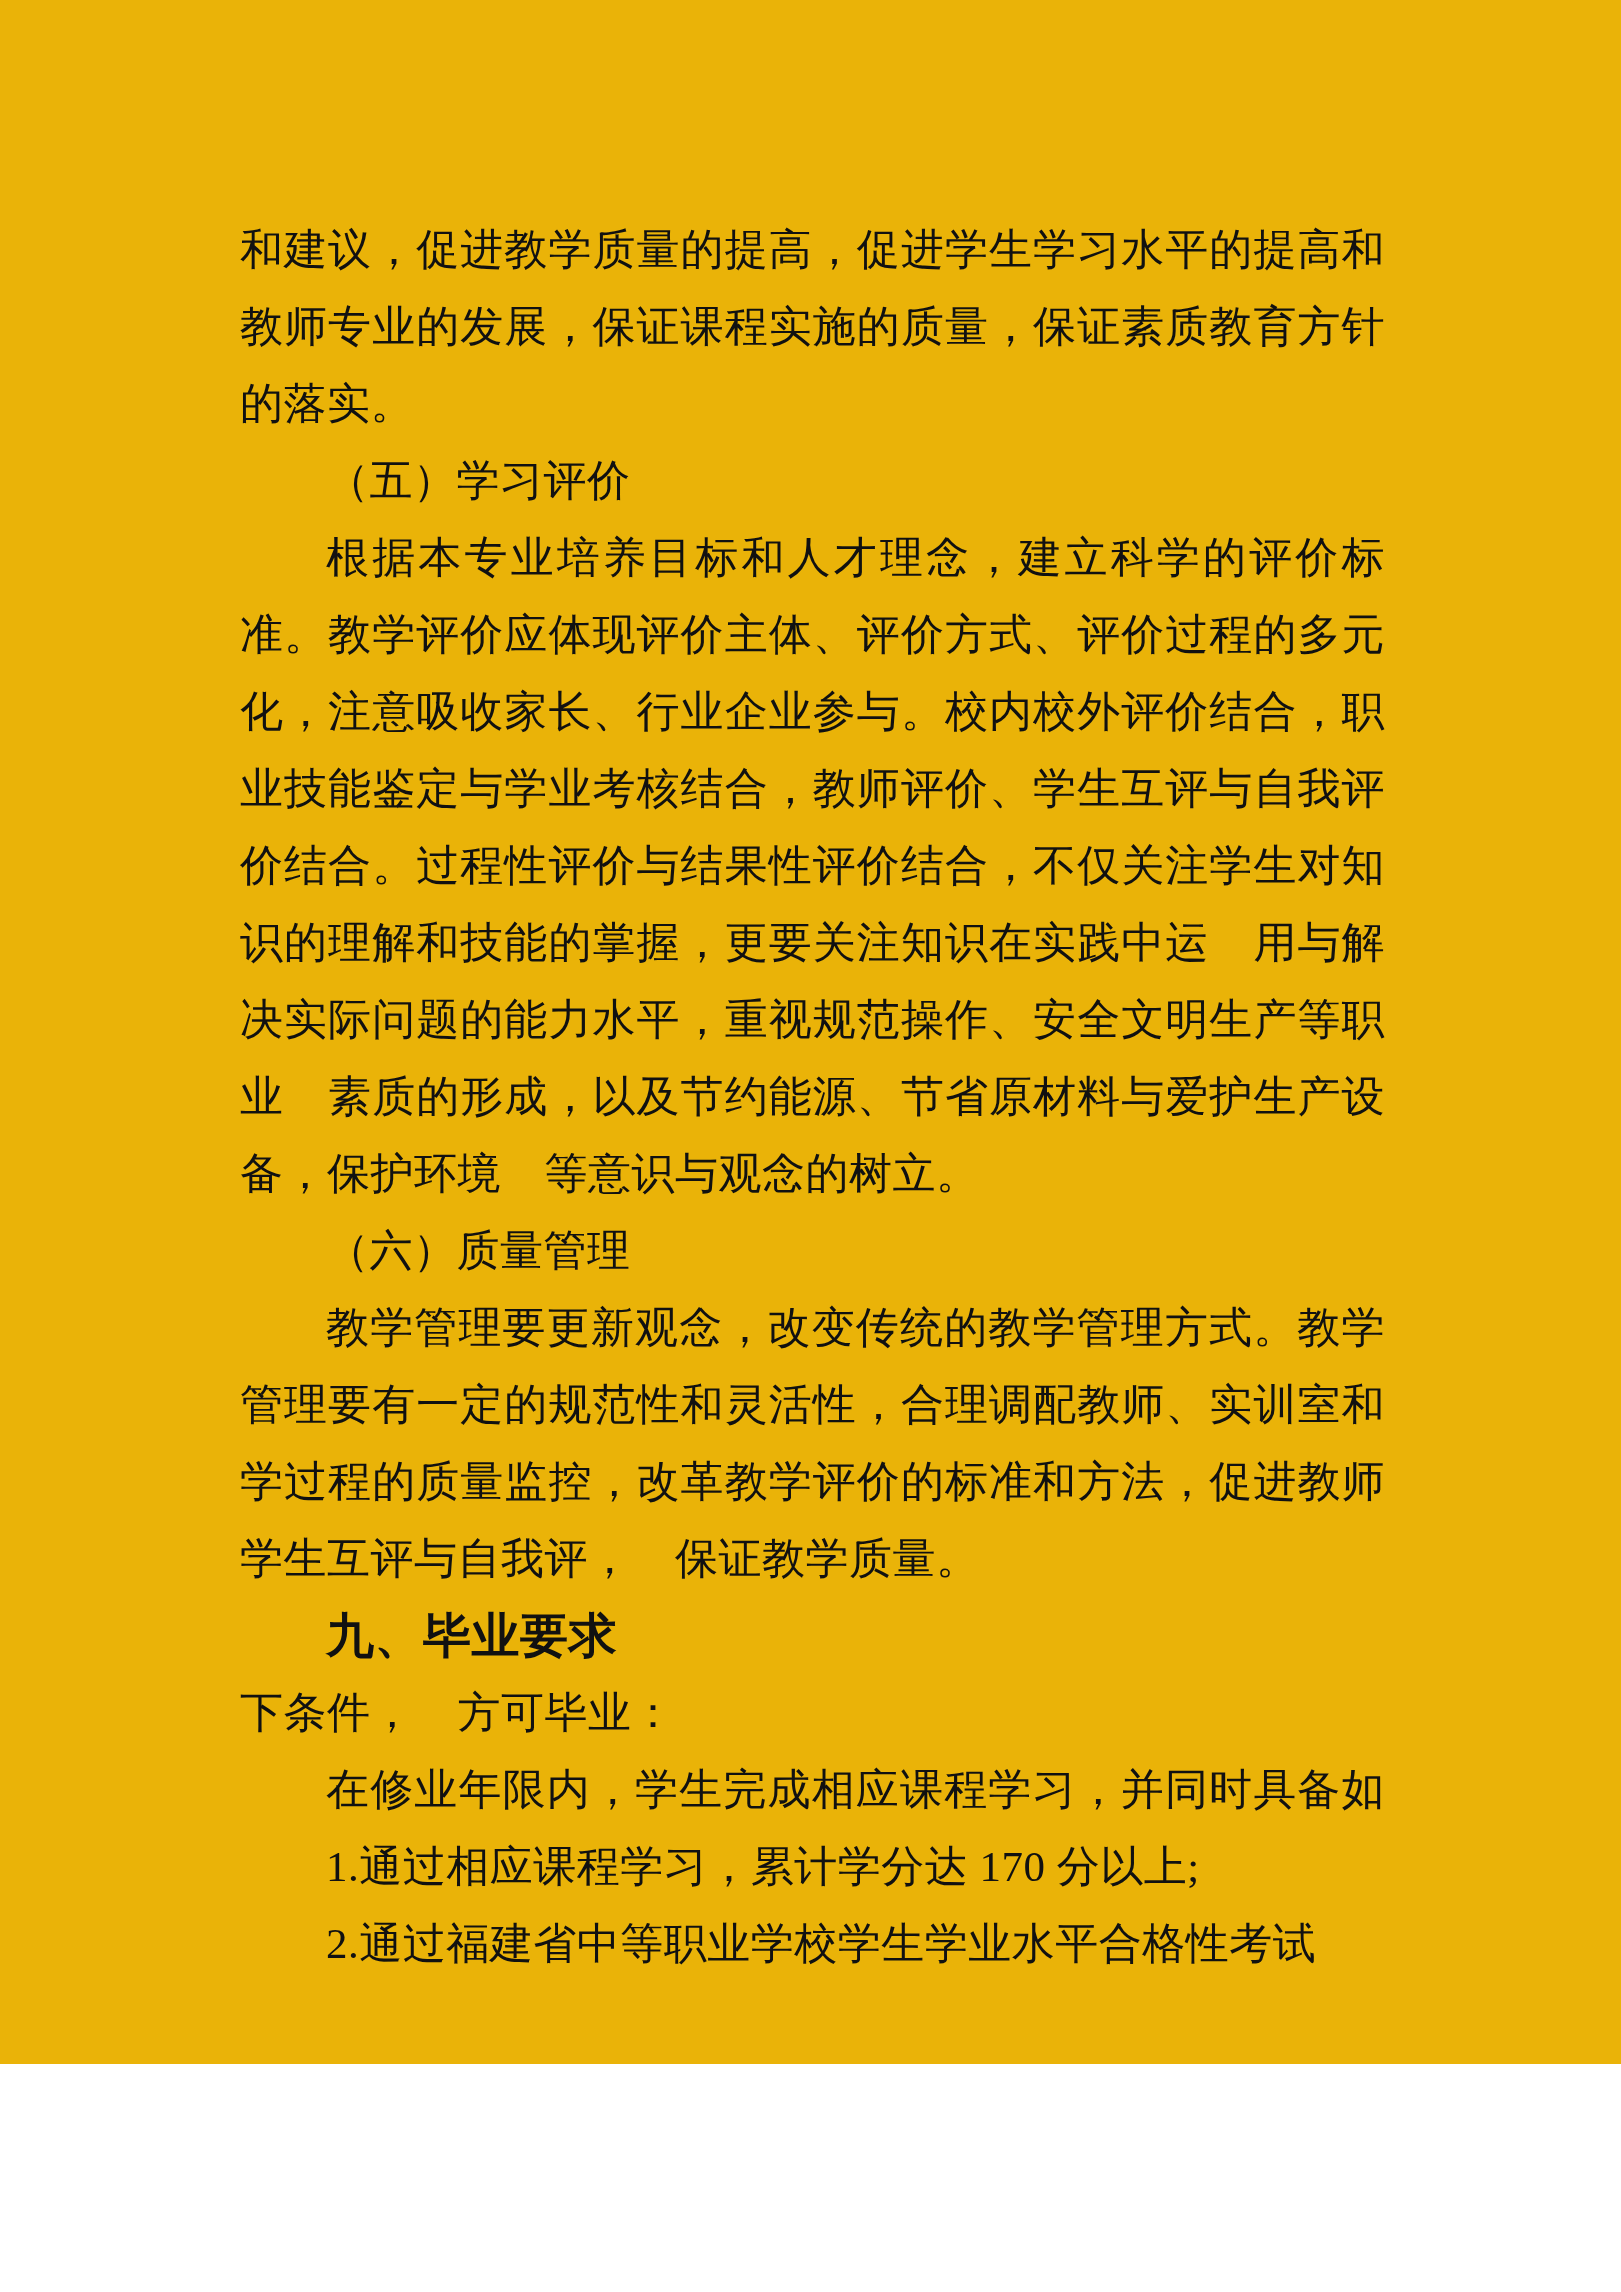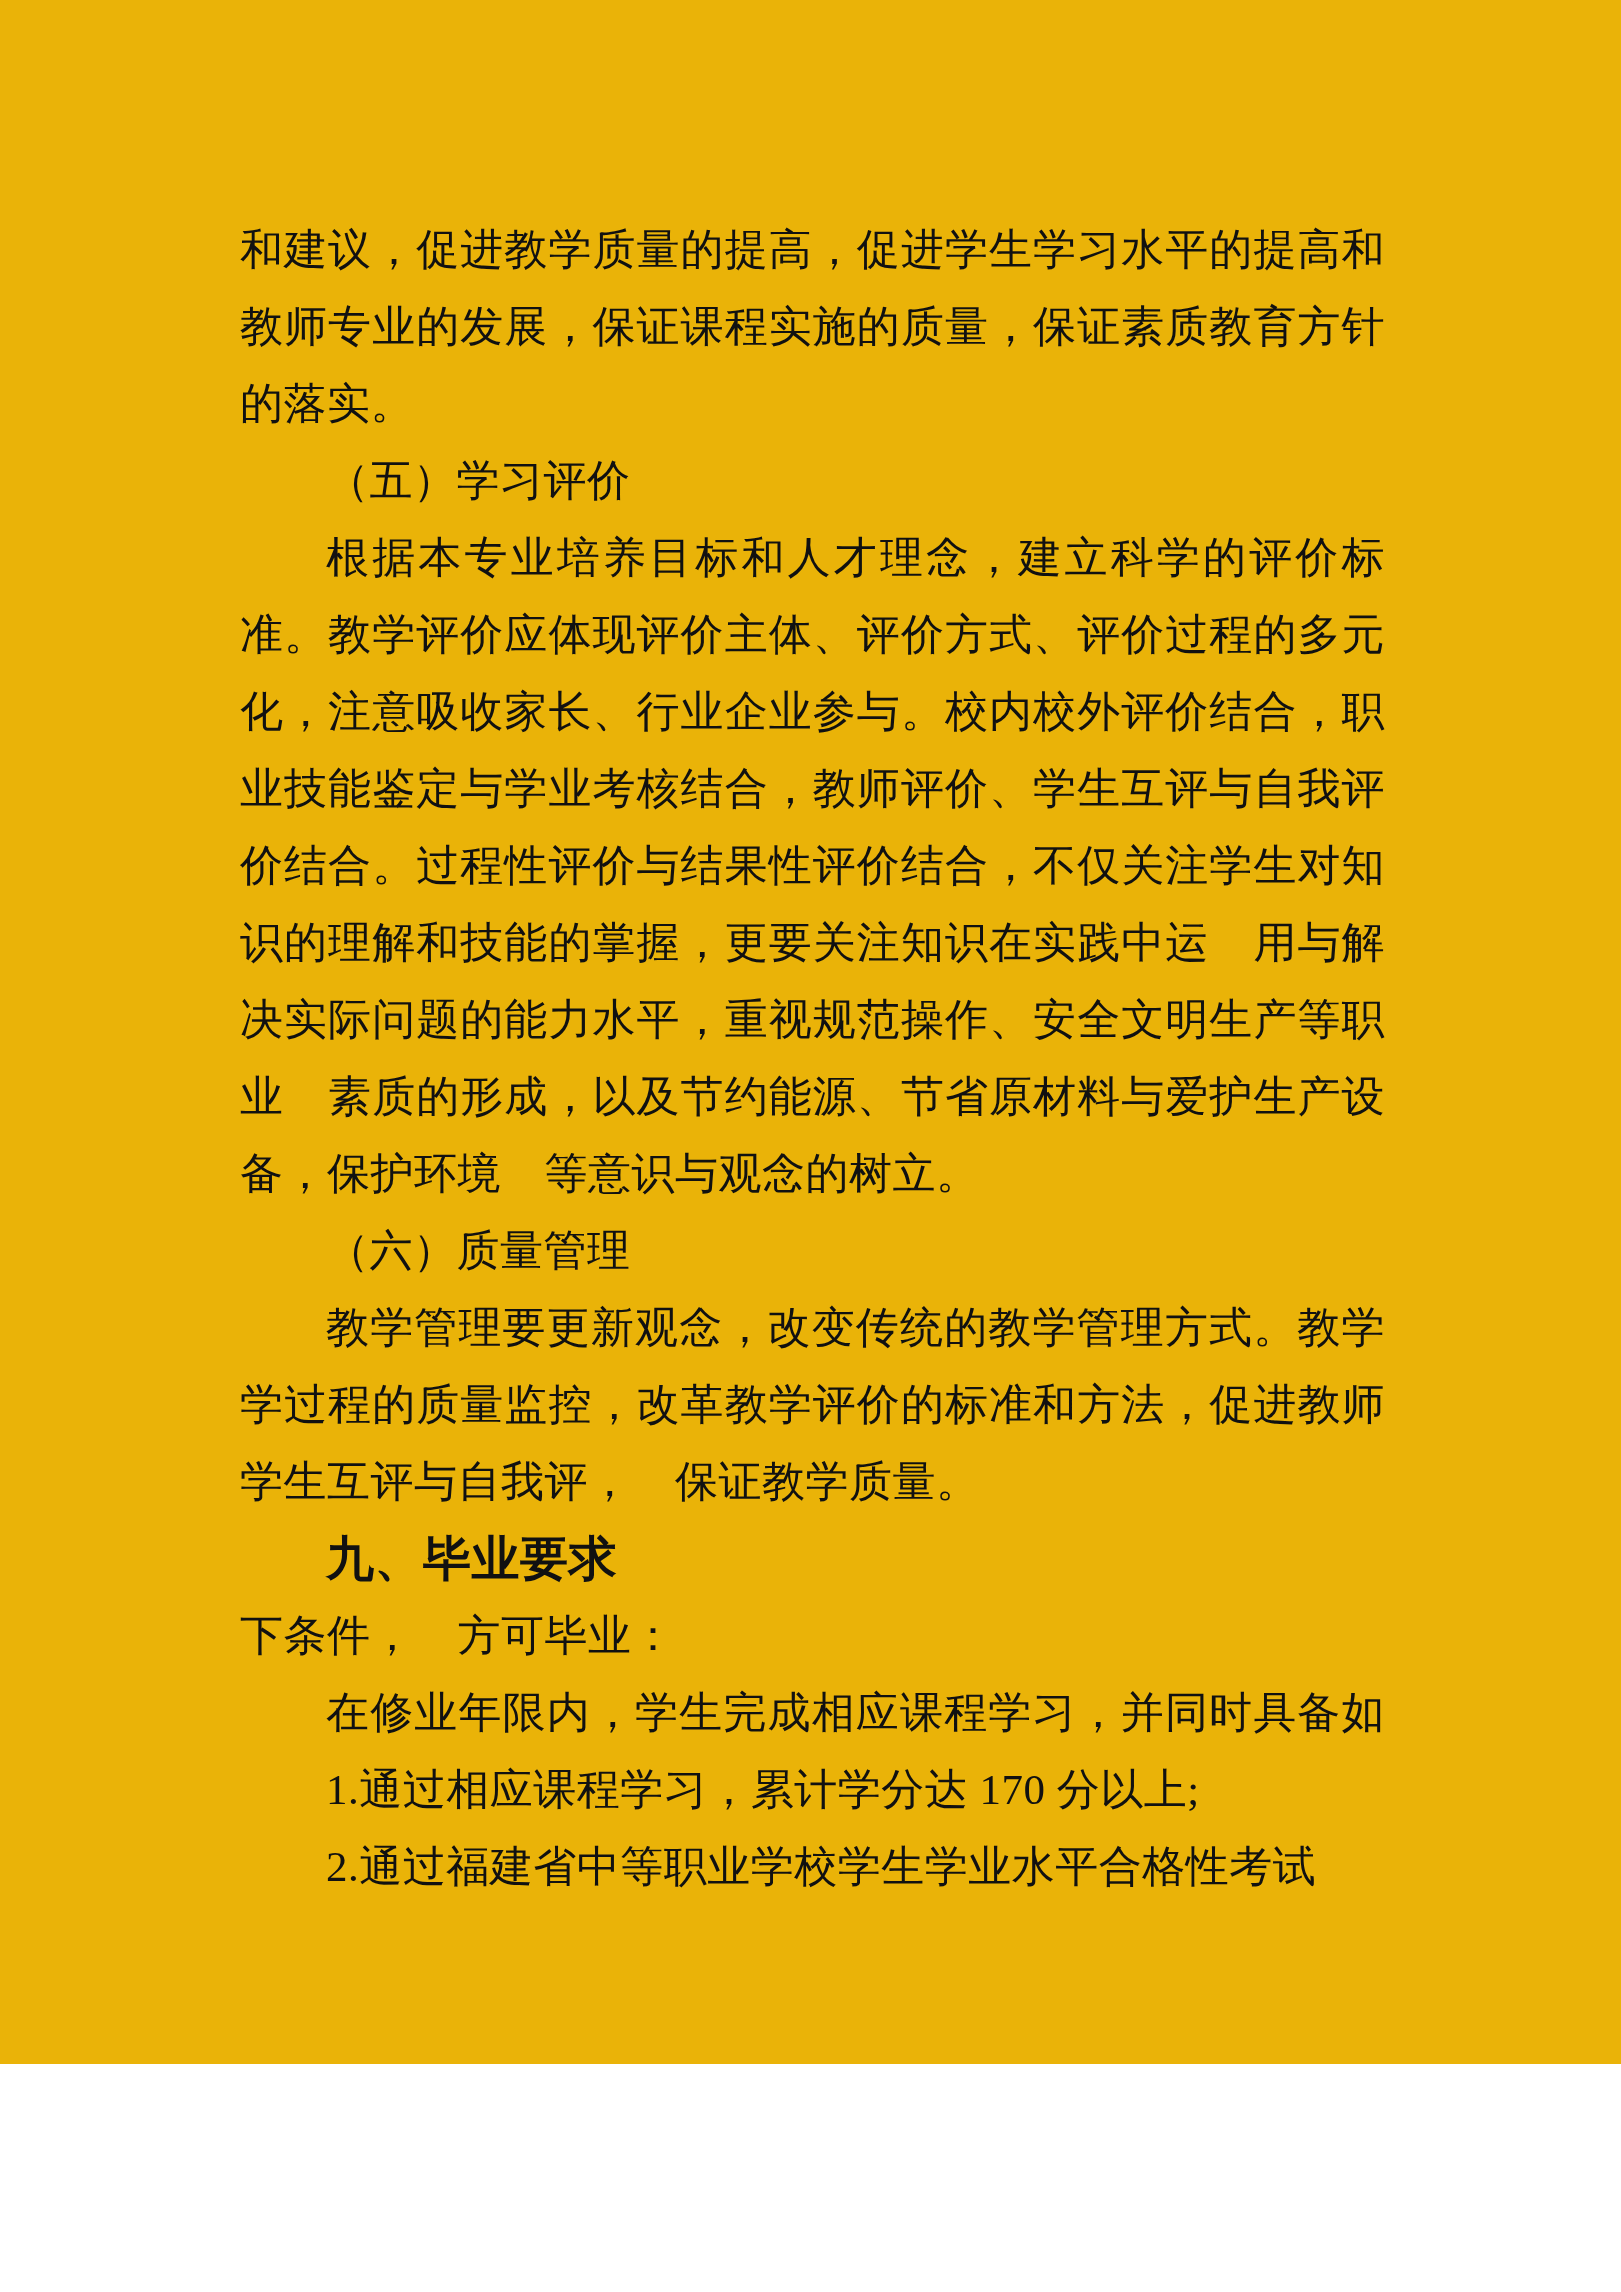--- a/index.html
+++ b/index.html
@@ -76,20 +76,21 @@
     <div class="line fill">准。教学评价应体现评价主体、评价方式、评价过程的多元</div>
     <div class="line fill">化，注意吸收家长、行业企业参与。校内校外评价结合，职</div>
     <div class="line fill">业技能鉴定与学业考核结合，教师评价、学生互评与自我评</div>
     <div class="line fill">价结合。过程性评价与结果性评价结合，不仅关注学生对知</div>
     <div class="line fill">识的理解和技能的掌握，更要关注知识在实践中运　用与解</div>
     <div class="line fill">决实际问题的能力水平，重视规范操作、安全文明生产等职</div>
     <div class="line fill">业　素质的形成，以及节约能源、节省原材料与爱护生产设</div>
     <div class="line end">备，保护环境　等意识与观念的树立。</div>
     <div class="line end indent">（六）质量管理</div>
     <div class="line fill indent">教学管理要更新观念，改变传统的教学管理方式。教学</div>
+    <div class="line fill">管理要有一定的规范性和灵活性，合理调配教师、实训室和</div>
     <div class="line fill">学过程的质量监控，改革教学评价的标准和方法，促进教师</div>
     <div class="line end">学生互评与自我评，　保证教学质量。</div>
     <div class="line end indent bold">九、毕业要求</div>
     <div class="line end">下条件，　方可毕业：</div>
     <div class="line fill indent">在修业年限内，学生完成相应课程学习，并同时具备如</div>
     <div class="line end indent">1.通过相应课程学习，累计学分达 170 分以上;</div>
     <div class="line end indent">2.通过福建省中等职业学校学生学业水平合格性考试</div>
   </div>
 
   <div class="footer">- 23 -</div>

